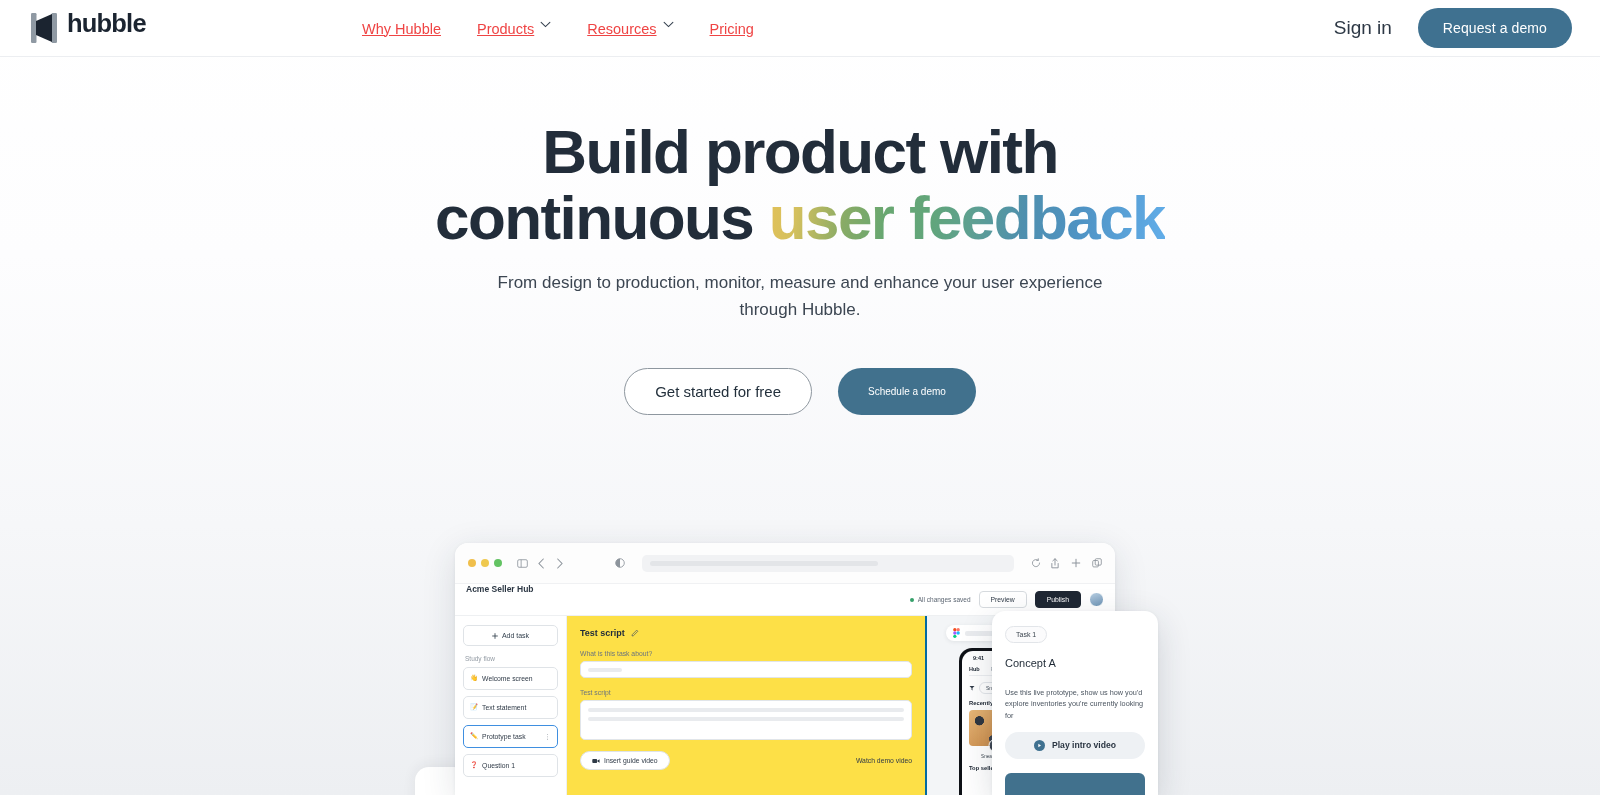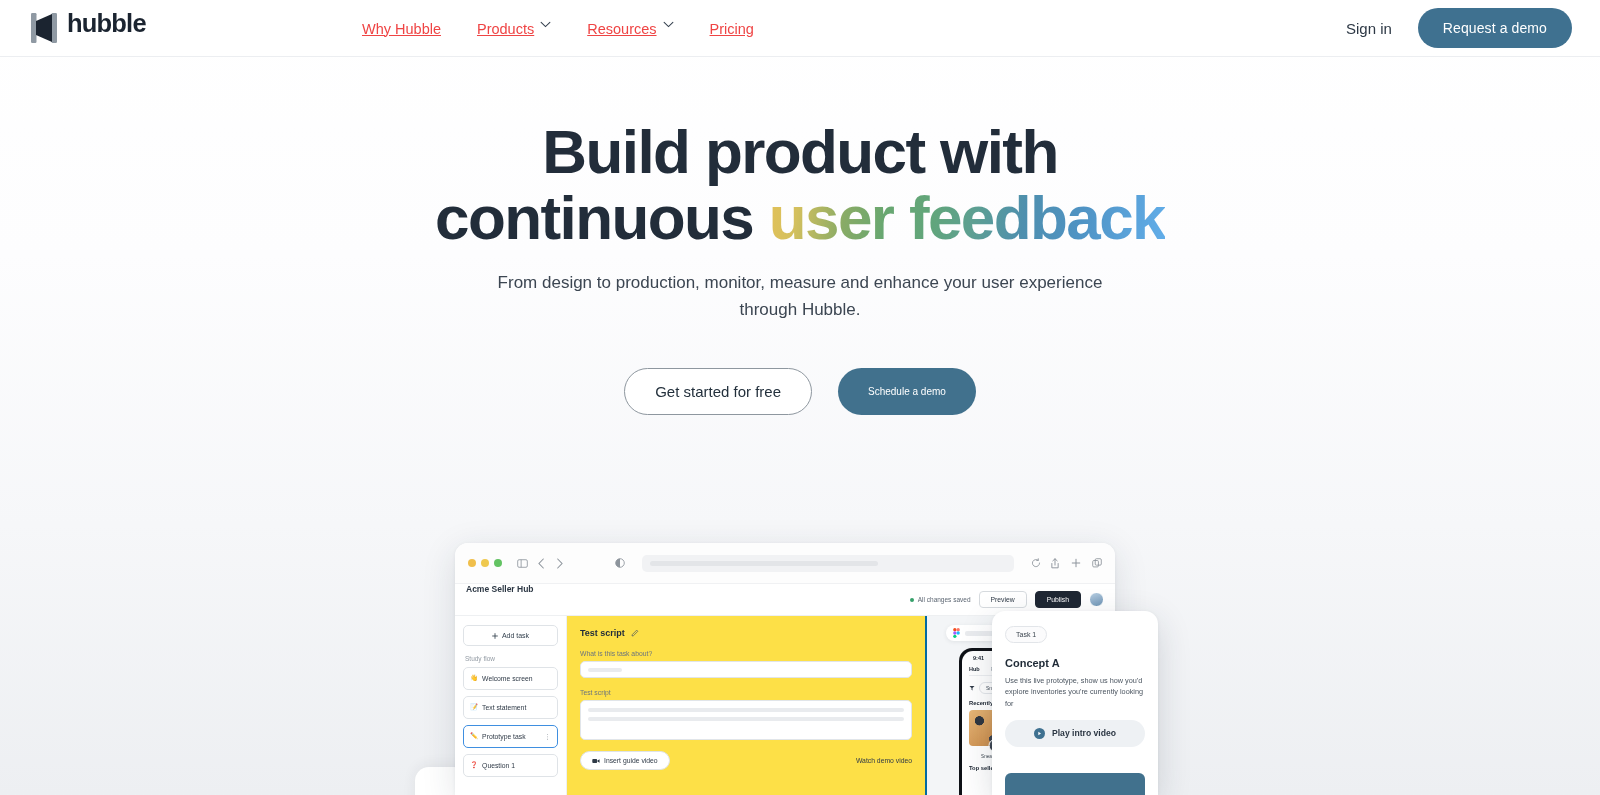--- a/index.html
+++ b/index.html
@@ -50,21 +50,21 @@
     cursor: pointer; white-space: nowrap; text-decoration: underline;
   }
   .nav-item:last-child { margin-right: 0; }
   .chev { width: 11px; height: 7px; display: inline-block; flex: none; }
   .header-right {
     position: absolute; right: 28px; top: 50%;
     transform: translateY(-50%);
     display: flex; align-items: center; gap: 26px;
   }
   .signin {
-    font-size: 15px; color: #2d3845; cursor: pointer;
+    font-size: 19px; color: #2d3845; cursor: pointer;
     background: none; border: none; font-family: inherit;
   }
   .btn-demo {
     background: #3f7190; color: #fff;
     font-size: 14px; font-weight: 500;
     border: none; border-radius: 999px;
     padding: 12px 25px; cursor: pointer;
     font-family: inherit; letter-spacing: .1px; text-align: center;
   }
 
@@ -294,24 +294,24 @@
     background: #fff; border-radius: 13px 13px 0 0;
     box-shadow: 0 10px 34px rgba(33,45,61,.16), 0 1px 4px rgba(33,45,61,.06);
     padding: 12px 13px; z-index: 10;
   }
   .task-chip {
     display: inline-block; border: 1px solid #e2e5e9;
     border-radius: 999px; font-size: 7px; color: #3b454f;
     padding: 4px 10px; background: #fbfbfc;
   }
   .concept-title {
-    font-size: 11px; font-weight: 700; color: #1f2a36; margin-top: 14px;
+    font-size: 11px; font-weight: 400; color: #1f2a36; margin-top: 14px;
   }
   .concept-desc {
-    font-size: 7.3px; line-height: 1.55; color: #4b5560; margin-top: 6px;
+    font-size: 7.3px; line-height: 1.55; color: #4b5560; margin-top: 18px;
   }
   .play-btn {
     margin-top: 11px; width: 100%;
     background: #eef1f4; border: none; border-radius: 999px;
     display: flex; align-items: center; justify-content: center; gap: 7px;
     padding: 8px 0; font-size: 8.6px; font-weight: 700; color: #2b3643;
     cursor: pointer; font-family: inherit;
   }
   .play-ic {
     width: 11px; height: 11px; border-radius: 50%;

